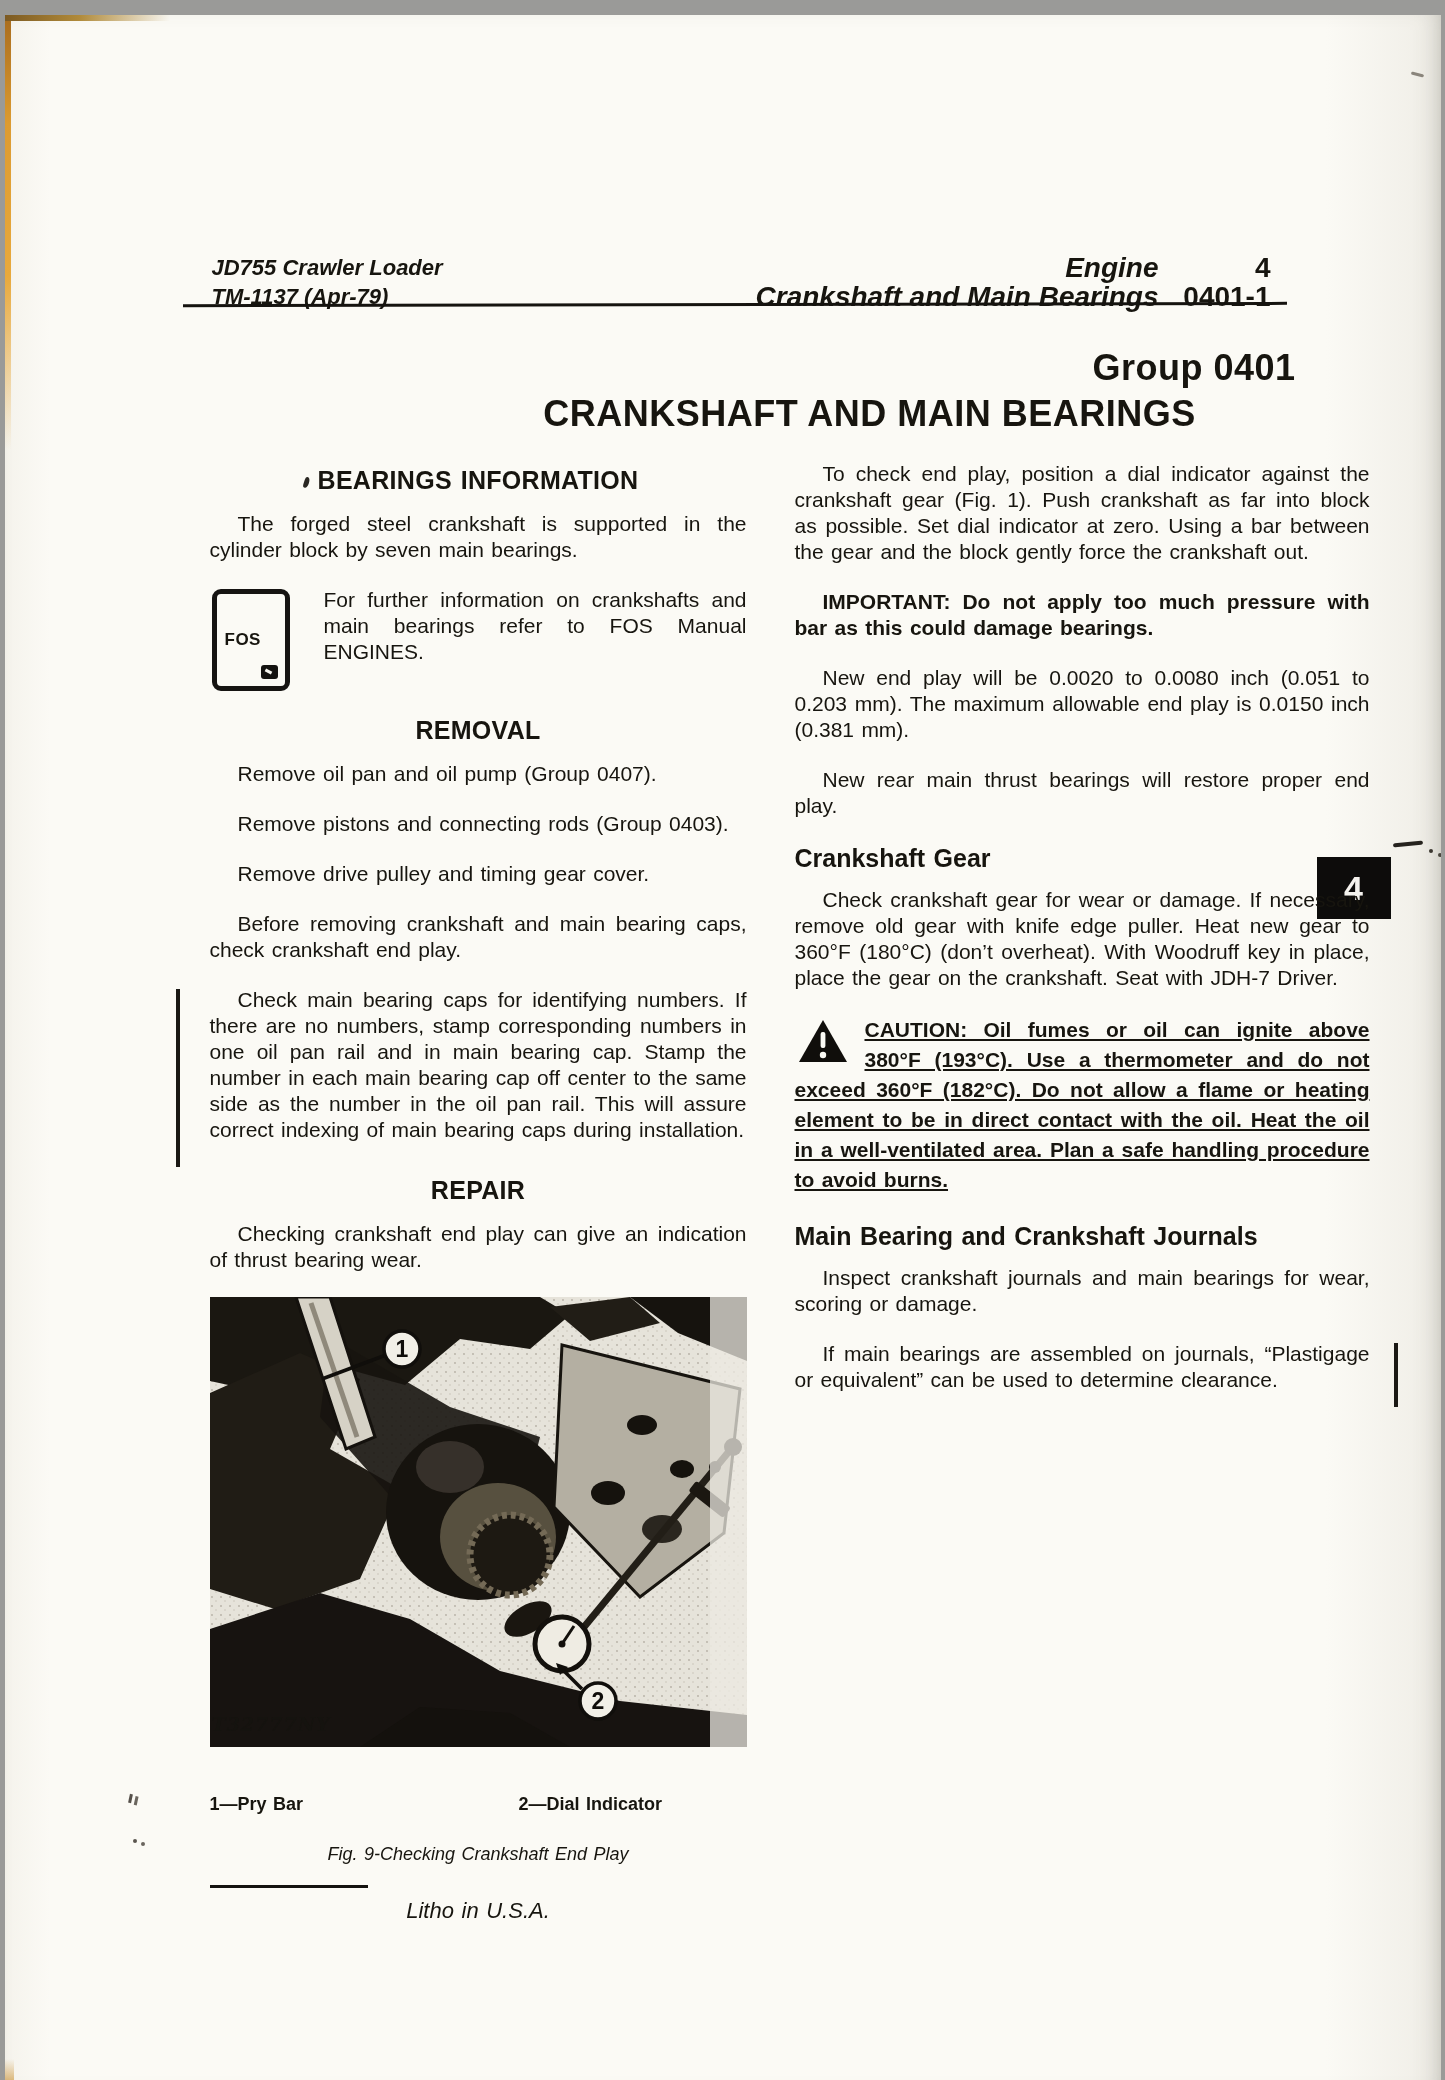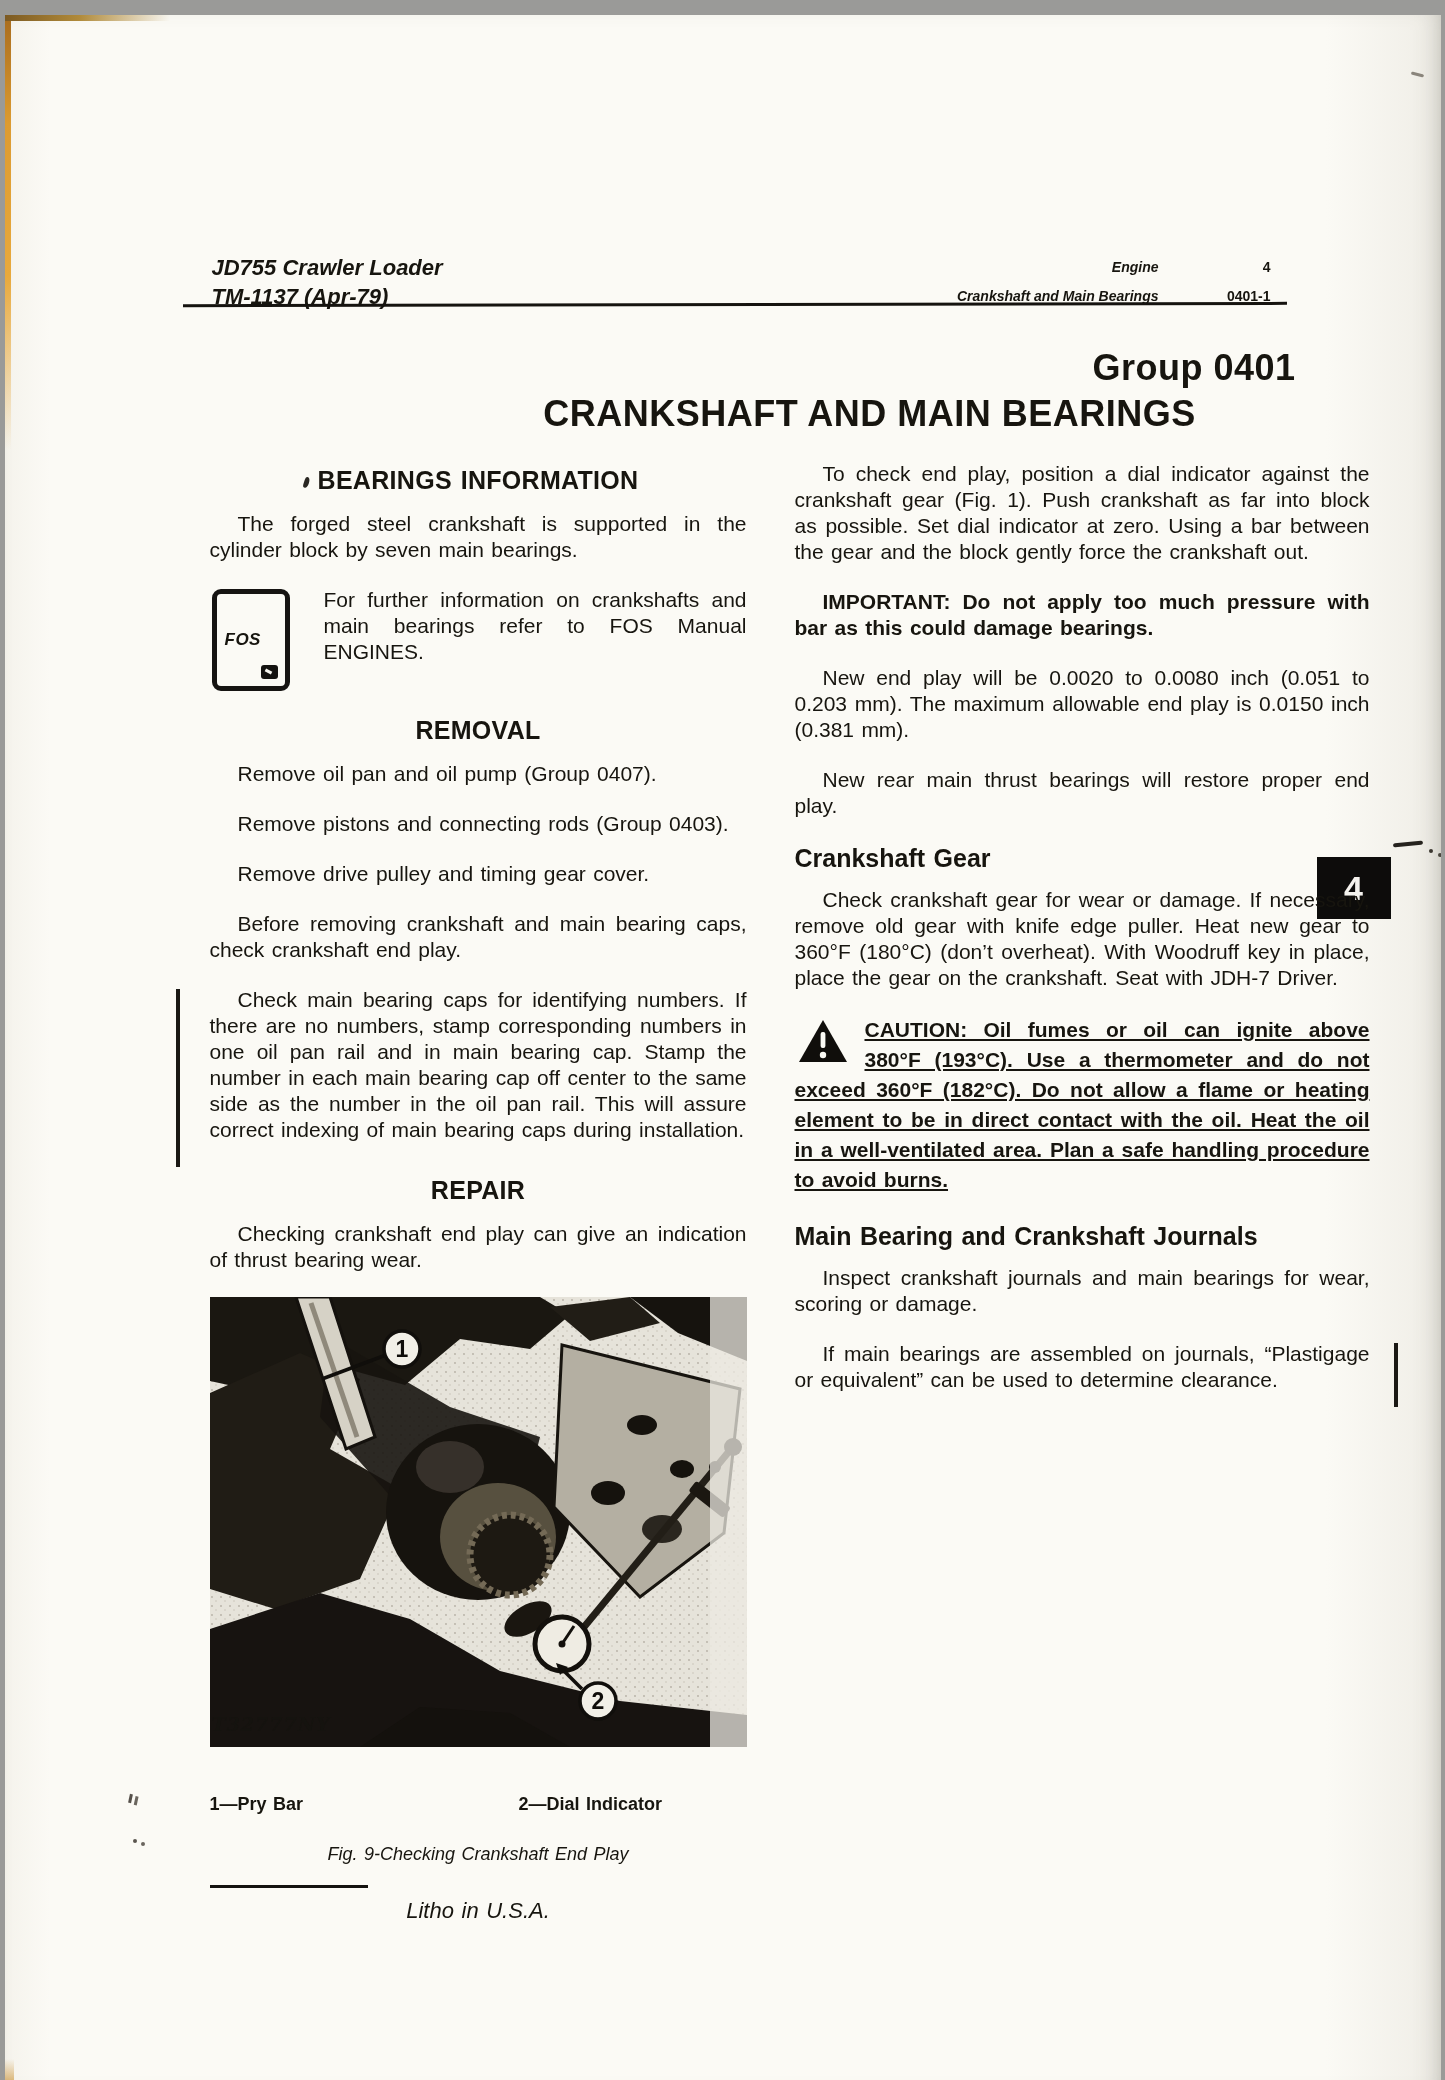--- a/index.html
+++ b/index.html
@@ -23,21 +23,21 @@
   .art-bottom-corner{left:0;bottom:0;width:42px;height:5px;background:linear-gradient(90deg,#b67f28,rgba(182,127,40,0));}
   .art-dash{left:1388px;top:827px;width:30px;height:4px;background:#26231e;transform:rotate(-6deg);border-radius:2px;}
   .art-dots{left:1424px;top:834px;width:4px;height:4px;background:#3a362f;border-radius:50%;box-shadow:9px 4px 0 #4a463e;}
   .art-tr{left:1406px;top:58px;width:13px;height:3px;background:#8a857c;transform:rotate(14deg);border-radius:2px;}
   .art-comma{left:299px;top:462px;width:5px;height:11px;background:#2a2722;border-radius:40% 60% 60% 40%;transform:rotate(18deg);}
   .art-quote1{left:124px;top:1779px;width:3px;height:9px;background:#55504a;box-shadow:6px 1px 0 #6a655e;transform:rotate(12deg);}
   .art-quote2{left:128px;top:1824px;width:4px;height:4px;background:#5a554e;border-radius:50%;box-shadow:8px 3px 0 #6a655e;}
 
   
   .header-left{position:absolute;left:207px;top:238px;font-style:italic;font-weight:700;font-size:22px;line-height:29px;}
-  .header-right{position:absolute;top:238px;right:170px;display:grid;grid-template-columns:auto 112px;font-weight:700;font-size:14px;line-height:29px;}
+  .header-right{position:absolute;top:238px;right:170px;display:grid;grid-template-columns:auto 112px;font-weight:700;font-size:28px;line-height:29px;}
   .hr-italic{font-style:italic;text-align:right;}
   .hr-num{text-align:right;}
   .header-rule{position:absolute;left:178px;top:288px;width:1104px;height:3px;background:#15130f;transform:rotate(-.12deg);}
 
   
   .group-title{position:absolute;top:332px;right:145px;font-size:36px;font-weight:700;letter-spacing:.5px;}
   .page-title{position:absolute;top:378px;left:435px;width:860px;text-align:center;font-size:36px;font-weight:700;letter-spacing:.5px;}
 
   
   .col-left{position:absolute;left:205px;top:446px;width:537px;}
@@ -47,21 +47,21 @@
   .noindent{text-indent:0;}
   .h2c{font-size:25px;font-weight:700;text-align:center;letter-spacing:.3px;margin:4px 0 16px;line-height:30px;text-indent:0;}
   .h3l{font-size:25px;font-weight:700;margin:0 0 14px;line-height:30px;text-indent:0;text-align:left;}
   .mt-removal{margin-top:14px;}
   .mt-repair{margin-top:32px;}
   .bold-note{font-weight:700;margin-top:4px;}
 
   
   .fos-row{display:flex;margin:2px 0 24px;}
   .fos-box{flex:0 0 auto;width:68px;height:92px;border:5px solid #161412;border-radius:9px;position:relative;margin:2px 34px 0 2px;background:#fbfaf5;}
-  .fos-label{position:absolute;left:8px;top:33px;font-weight:700;font-size:17px;letter-spacing:.5px;font-style:italic;}
+  .fos-label{position:absolute;left:8px;top:33px;font-weight:700;font-size:17px;letter-spacing:.5px;}
   .fos-chip{position:absolute;right:7px;bottom:7px;width:17px;height:14px;background:#141210;border-radius:3px;}
   .fos-chip::after{content:"";position:absolute;left:4px;top:5px;width:7px;height:3px;background:#f6f4ee;transform:rotate(28deg);}
   .fos-note{flex:1;}
 
   
   .rev-left{position:relative;}
   .rev-left::before{content:"";position:absolute;left:-34px;top:2px;height:178px;width:4px;background:#1a1814;}
   .rev-right{position:relative;}
   .rev-right::after{content:"";position:absolute;right:-28px;top:2px;height:64px;width:4px;background:#1a1814;}
 

